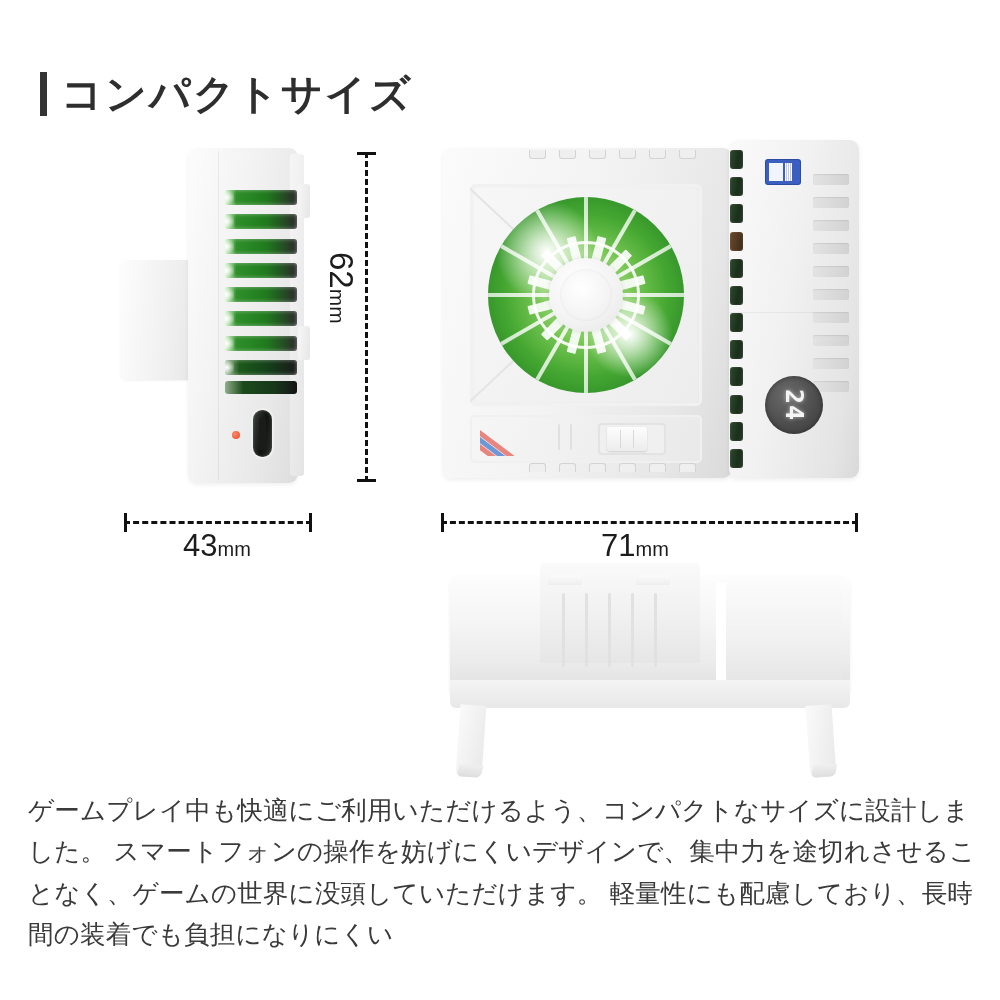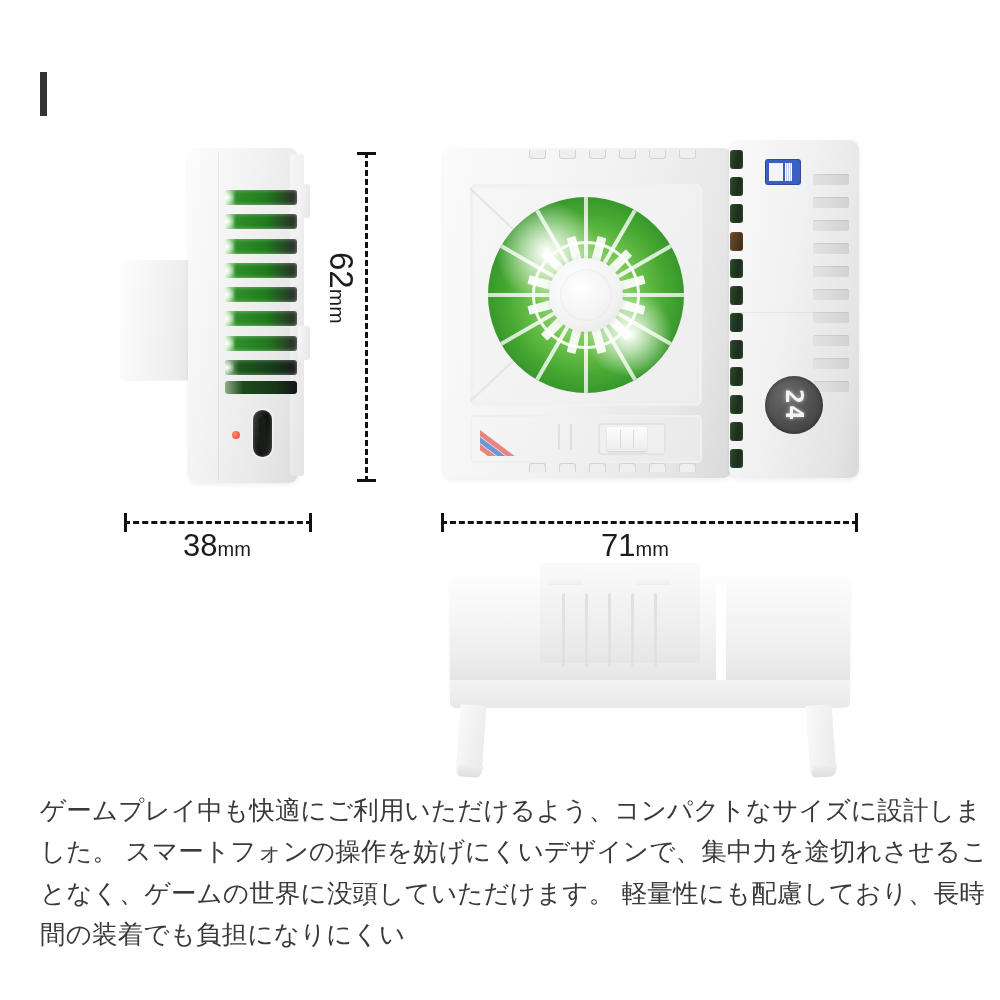--- a/index.html
+++ b/index.html
@@ -638,28 +638,28 @@
   
   #body-copy {
     position: absolute;
     left: 28px;
     top: 790px;
     width: 952px;
     font-size: 25.5px;
     line-height: 1.62;
     color: #3a3a3a;
     letter-spacing: 0.2px;
-    margin-left: 12px;
   }
 </style>
 </head>
 <body>
 
 <div id="heading">
   <div id="heading-bar"></div>
+  <div id="heading-text">コンパクトサイズ</div>
 </div>
 
 <div id="stage">
 
   <div id="view-side">
     <div id="side-clamp-arm"></div>
     <div id="side-main-body"></div>
     <div id="side-body-seam"></div>
     <div id="side-right-rail"></div>
     <div class="side-rail-tab" style="top:36px"></div>
@@ -814,21 +814,21 @@
   <div class="cap-v start"></div>
   <div class="cap-v end"></div>
 </div>
 <div id="dim-label-62"><span>62</span><span class="unit">mm</span></div>
 
 <div class="dim-h" id="dim-38">
   <div class="cap start"></div>
   <div class="rule"></div>
   <div class="cap end"></div>
 </div>
-<div class="dim-label" id="dim-label-38"><span>38</span><span class="unit">mm</span></div>
+<div class="dim-label" id="dim-label-38"><span>43</span><span class="unit">mm</span></div>
 
 <div class="dim-h" id="dim-79">
   <div class="cap start"></div>
   <div class="rule"></div>
   <div class="cap end"></div>
 </div>
 <div class="dim-label" id="dim-label-79"><span>71</span><span class="unit">mm</span></div>
 
 <div id="body-copy">ゲームプレイ中も快適にご利用いただけるよう、コンパクトなサイズに設計しました。 スマートフォンの操作を妨げにくいデザインで、集中力を途切れさせることなく、ゲームの世界に没頭していただけます。 軽量性にも配慮しており、長時間の装着でも負担になりにくい</div>
 

